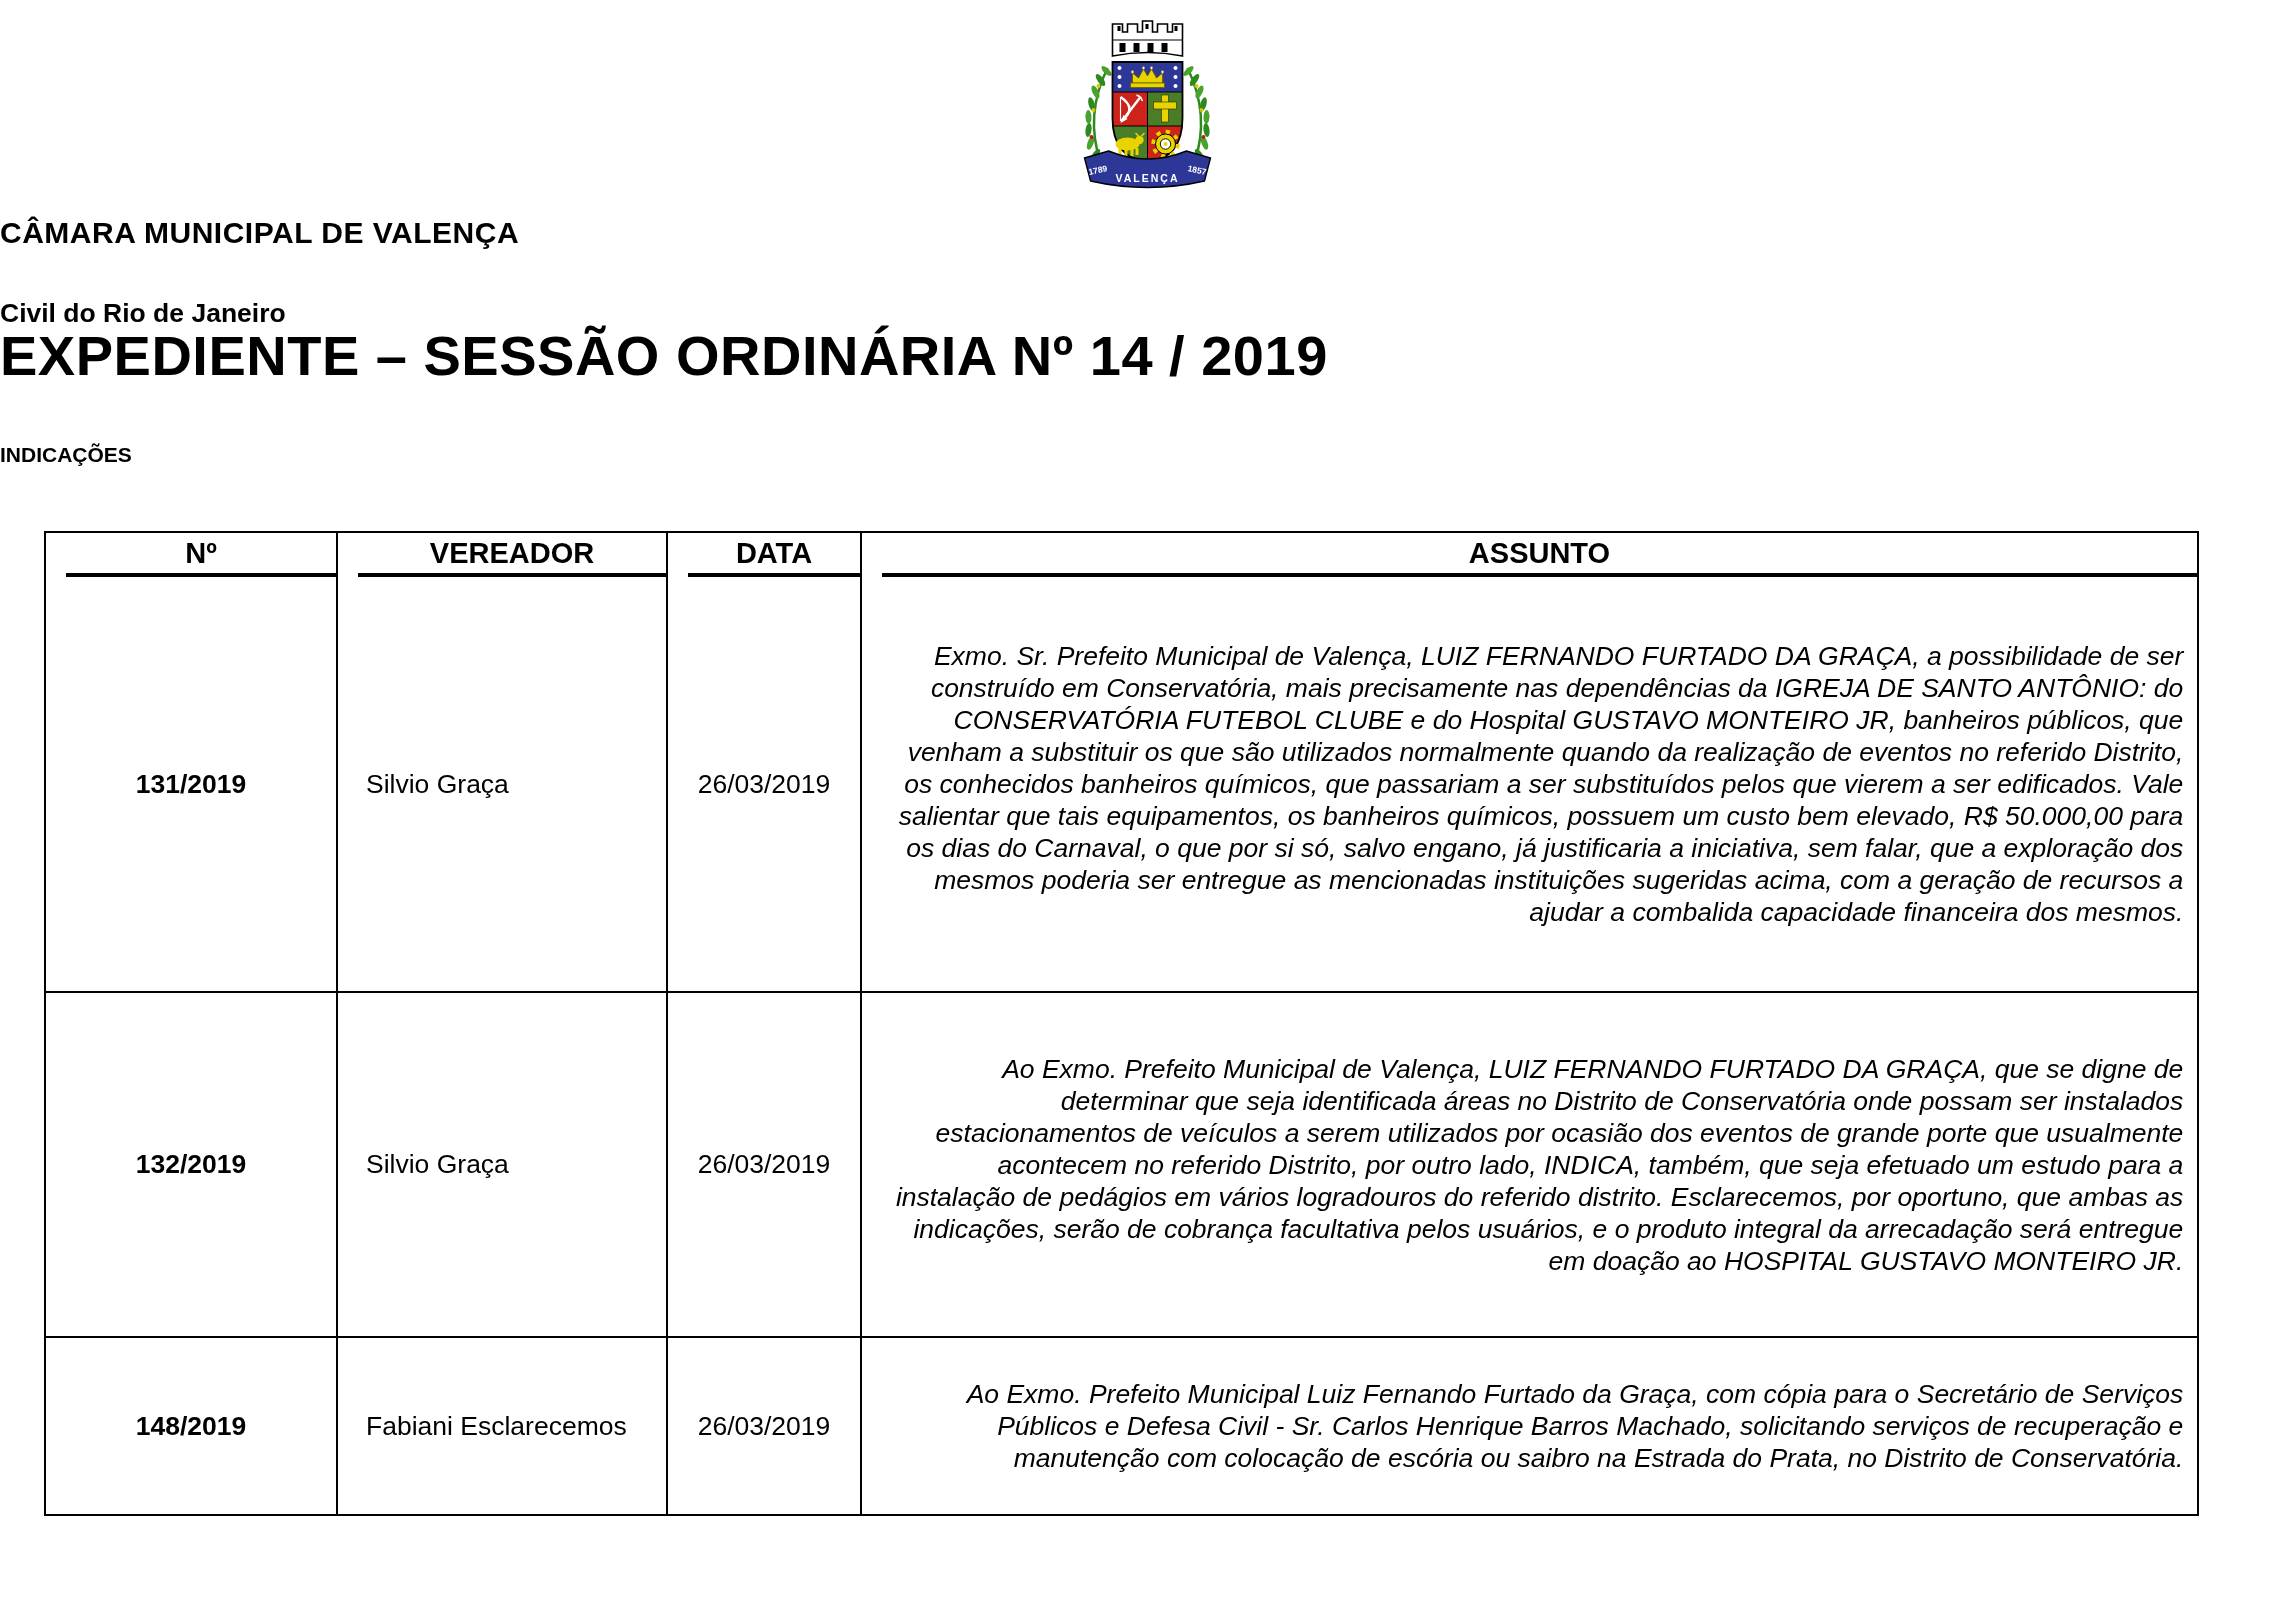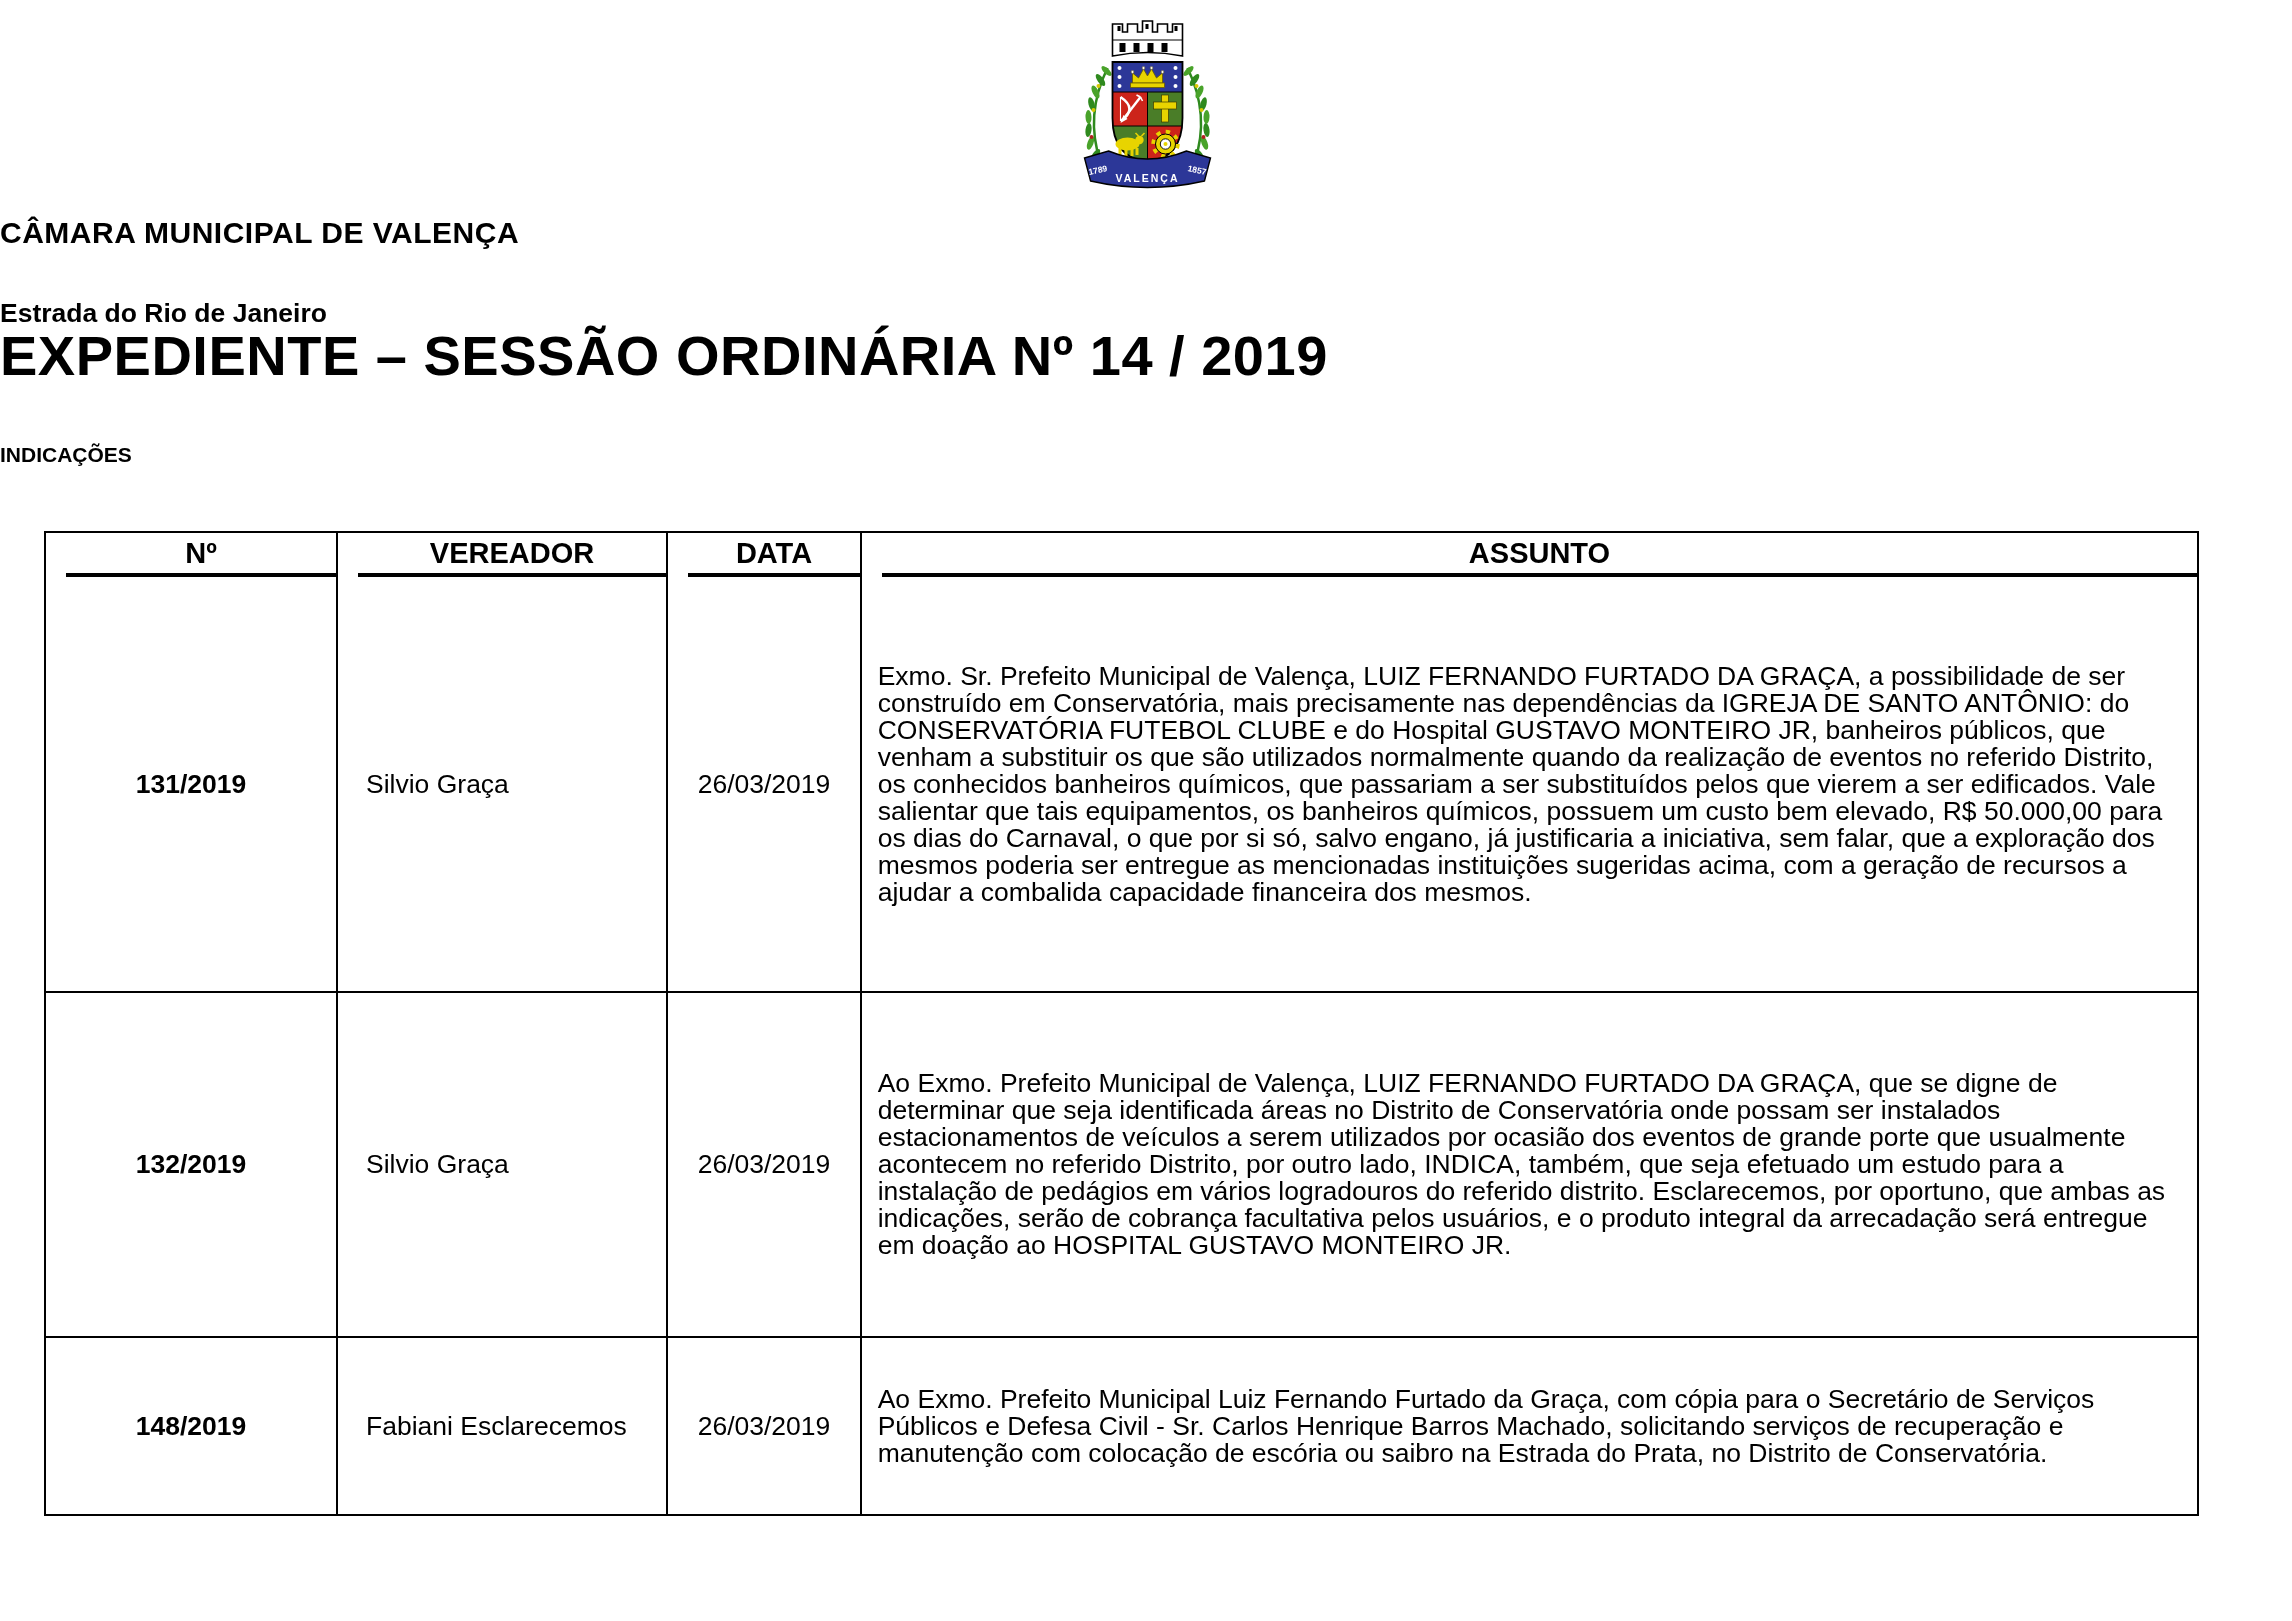--- a/index.html
+++ b/index.html
@@ -39,22 +39,23 @@
     justify-content:center;
     font-weight:bold;font-size:29px;
     border-bottom:4.9px solid #000;
     margin-left:20px;
   }
   .cell-num{justify-content:center;font-weight:bold;}
   .cell-ver{padding-left:28px;}
   .cell-date{justify-content:center;}
   .cell-assunto{
     padding:11.8px 13.7px 11.8px 15.7px;
-    line-height:27px;
-    text-align:left;
+    line-height:32px;
+    text-align:right;
+    font-style:italic;
   }
 </style>
 </head>
 <body>
 
 <div class="page">
 
   <svg class="crest" viewBox="0 0 170 180" aria-hidden="true">
 
     <g>
@@ -166,21 +167,21 @@
 
     <g>
       <path d="M22,148 L46,141 Q85,157 124,141 L148,148 L142,171 Q85,184 28,171 Z" stroke="#000" stroke-width="1.4" fill="#2c3798"></path>
       <text x="36" y="163" transform="rotate(-12 36 163)" fill="#ffffff" font-size="8.5" font-weight="bold" font-family="Liberation Sans, sans-serif" text-anchor="middle">1789</text>
       <text x="85" y="172" fill="#ffffff" font-size="10.5" font-weight="bold" letter-spacing="2" font-family="Liberation Sans, sans-serif" text-anchor="middle">VALENÇA</text>
       <text x="134" y="163" transform="rotate(12 134 163)" fill="#ffffff" font-size="8.5" font-weight="bold" font-family="Liberation Sans, sans-serif" text-anchor="middle">1857</text>
     </g>
   </svg>
 
   <div class="centered org-name">CÂMARA MUNICIPAL DE VALENÇA</div>
-  <div class="centered state-name">Estrada do Rio de Janeiro</div>
+  <div class="centered state-name">Civil do Rio de Janeiro</div>
   <div class="centered doc-title">EXPEDIENTE – SESSÃO ORDINÁRIA Nº 14 / 2019</div>
   <div class="centered section-title">INDICAÇÕES</div>
 
   <div class="doc-table">
 
     <div class="c hc">Nº</div>
     <div class="c hc">VEREADOR</div>
     <div class="c hc">DATA</div>
     <div class="c hc col-last">ASSUNTO</div>
 

